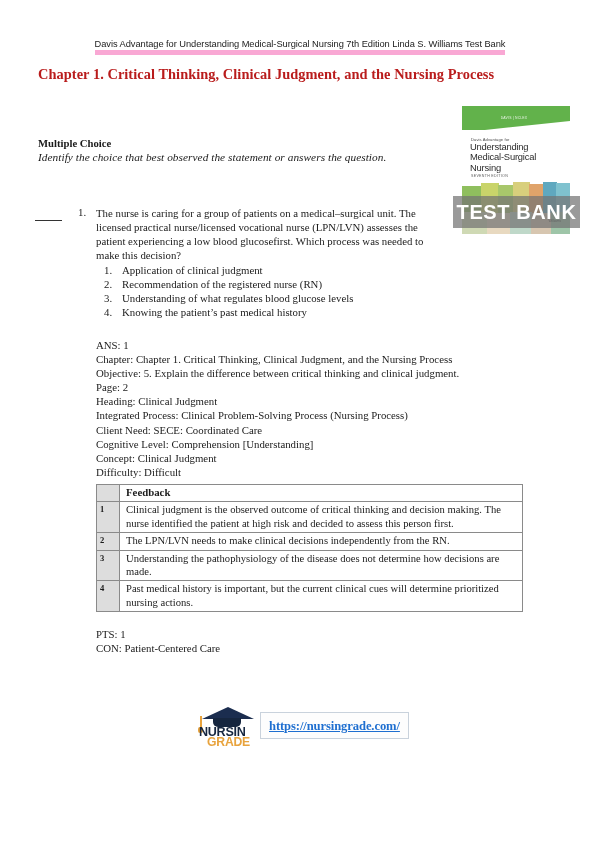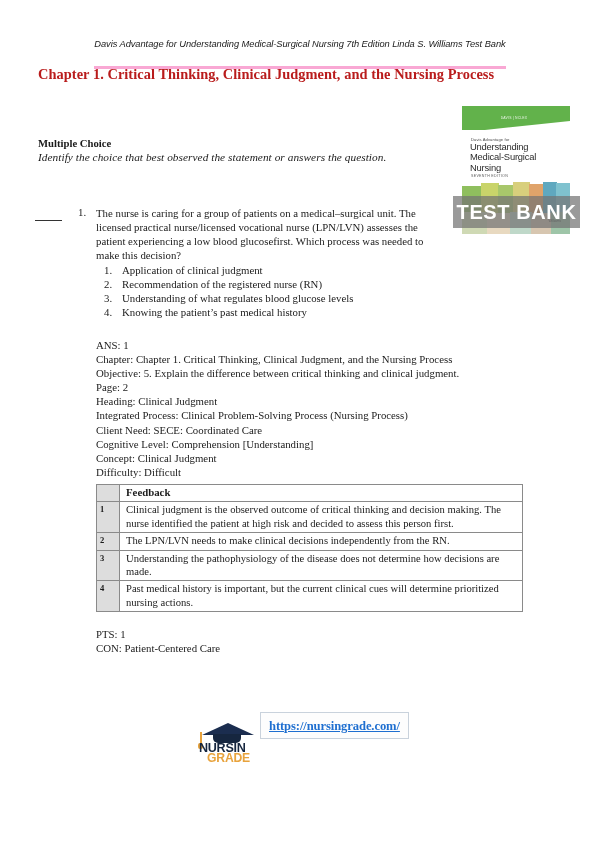--- a/index.html
+++ b/index.html
@@ -28,23 +28,22 @@
     top: 33px;
     left: 0;
     width: 600px;
     text-align: center;
   }
   .doc-header span {
     font-family: "Liberation Sans", sans-serif;
     font-size: 9.3px;
     letter-spacing: -0.05px;
     color: #1b1b1b;
-    border-bottom: 3px solid #f9a8d4;
-    padding-bottom: 17px;
-    font-style: italic;
+    border-bottom: 5px solid #f9a8d4;
+    padding-bottom: 1px;
   }
 
   
   .chapter-title {
     position: absolute;
     top: 66px;
     left: 38px;
     font-family: "Liberation Serif", serif;
     font-weight: bold;
     font-size: 14.4px;
@@ -274,21 +273,21 @@
   
   .footer {
     position: absolute;
     top: 703px;
     left: 196px;
     width: 230px;
     height: 48px;
   }
   .logo {
     position: absolute;
-    top: 16px;
+    top: 0;
     left: 0;
     width: 62px;
     height: 48px;
   }
   .cap-top {
     position: absolute;
     top: 4px;
     left: 6px;
     width: 0; height: 0;
     border-left: 26px solid transparent;

